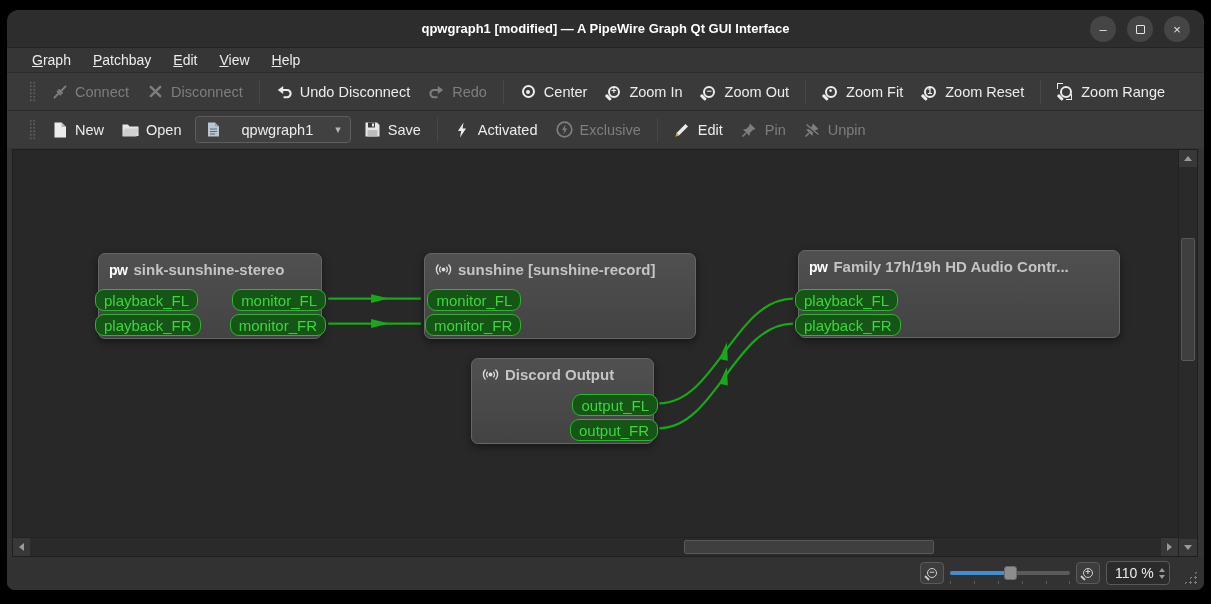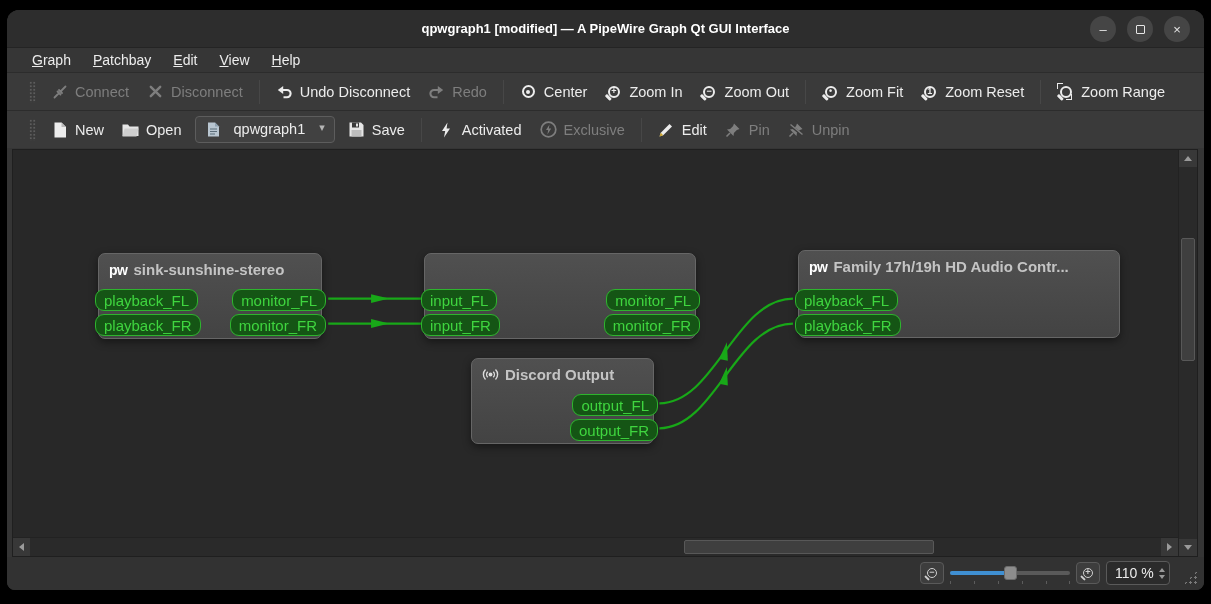--- a/index.html
+++ b/index.html
@@ -46,21 +46,21 @@
                justify-content:center; font-size:9px; font-weight:bold; line-height:1; }
   .brackets { position:relative; padding:2px; }
   .brackets::before { content:""; position:absolute; left:0; top:0; width:5px; height:5px;
                       border-left:1.5px solid currentColor; border-top:1.5px solid currentColor; }
   .brackets::after  { content:""; position:absolute; right:2px; bottom:0; width:5px; height:5px;
                       border-right:1.5px solid currentColor; border-bottom:1.5px solid currentColor; }
   .ico-center { position:relative; width:13px; height:13px; border:2px solid currentColor; border-radius:50%; }
   .ico-center::after { content:""; position:absolute; left:50%; top:50%; width:4px; height:4px;
                        background:currentColor; border-radius:50%; transform:translate(-50%,-50%); }
 
-  .combo { display:flex; align-items:flex-start; gap:12px; background:#414141; border:1px solid #5d5d5d;
+  .combo { display:flex; align-items:center; gap:20px; background:#414141; border:1px solid #5d5d5d;
            border-radius:4px; padding:4px 9px; margin:0 4px; color:#ececec; font-size:14.5px; }
   .combo .arrow { color:#b5b5b5; font-size:11px; margin-left:2px; }
 
   
   .canvas-wrap { position:absolute; left:5px; right:6px; top:139px; bottom:33px;
                  background:#7f1d1d; border:1px solid #1f1f1f; }
   .canvas { position:absolute; left:0; top:0; right:19px; bottom:19px; overflow:hidden; background:#282828; }
   svg.links { position:absolute; left:0; top:0; width:100%; height:100%; z-index:1; }
 
   .node { position:absolute; z-index:2; background:linear-gradient(#505050,#434343);
@@ -349,25 +349,31 @@
               <div class="port">playback_FR</div>
             </div>
             <div class="pcol out">
               <div class="port">monitor_FL</div>
               <div class="port">monitor_FR</div>
             </div>
           </div>
         </div>
 
         <div class="node" style="left:411px; top:103px; width:272px; height:86px;">
+          <div class="node-title">
+            <span class="ic">
+              <svg width="17" height="17" viewBox="0 0 16 16" fill="none" stroke="#dcdcdc">
+                  <circle cx="8" cy="8" r="1.8" fill="#dcdcdc" stroke="none"></circle>
+                  <path d="M5.4 5.4 a3.7 3.7 0 0 0 0 5.2 M10.6 5.4 a3.7 3.7 0 0 1 0 5.2" stroke-width="1.3"></path>
+                  <path d="M3.3 3.3 a6.6 6.6 0 0 0 0 9.4 M12.7 3.3 a6.6 6.6 0 0 1 0 9.4" stroke-width="1.3"></path>
+                </svg>
+            </span>
+            <span>sunshine [sunshine-record]</span>
+          </div>
           <div class="ports" style="top:35px;">
-            <div class="pcol in">
-              <div class="port">input_FL</div>
-              <div class="port">input_FR</div>
-            </div>
             <div class="pcol out">
               <div class="port">monitor_FL</div>
               <div class="port">monitor_FR</div>
             </div>
           </div>
         </div>
 
         <div class="node" style="left:785px; top:100px; width:322px; height:88px;">
           <div class="node-title">
             <span class="pw">pw</span>

